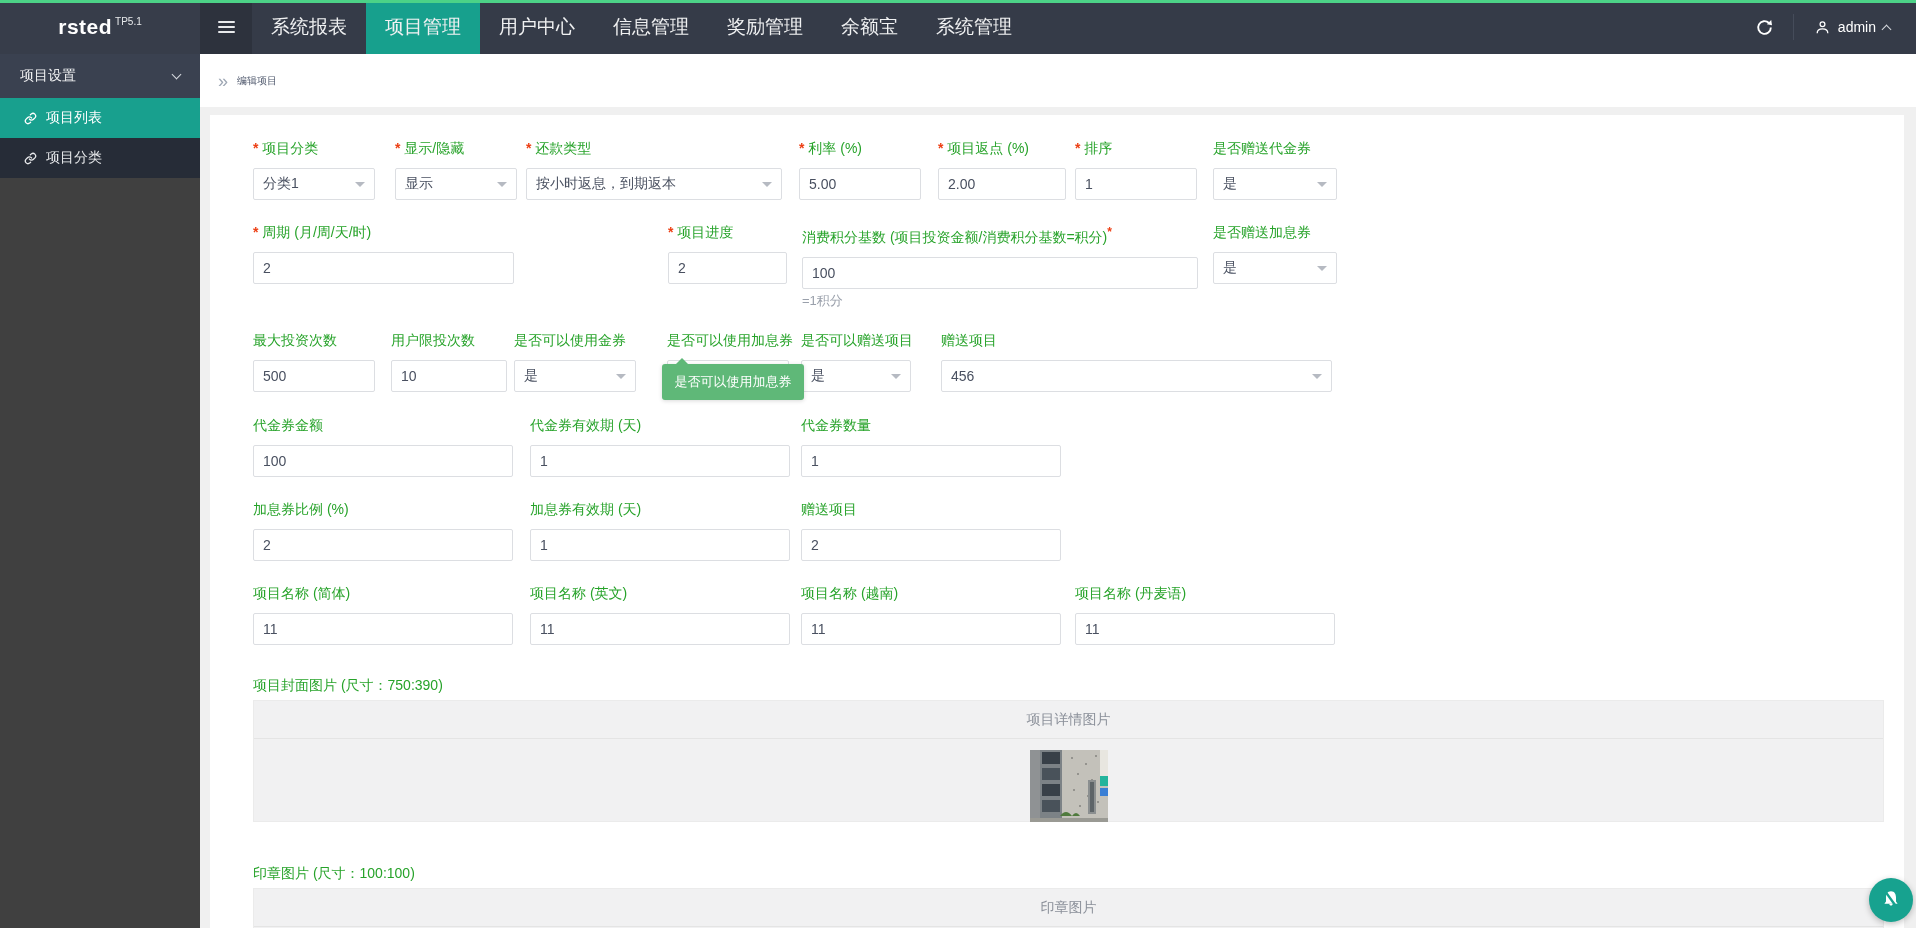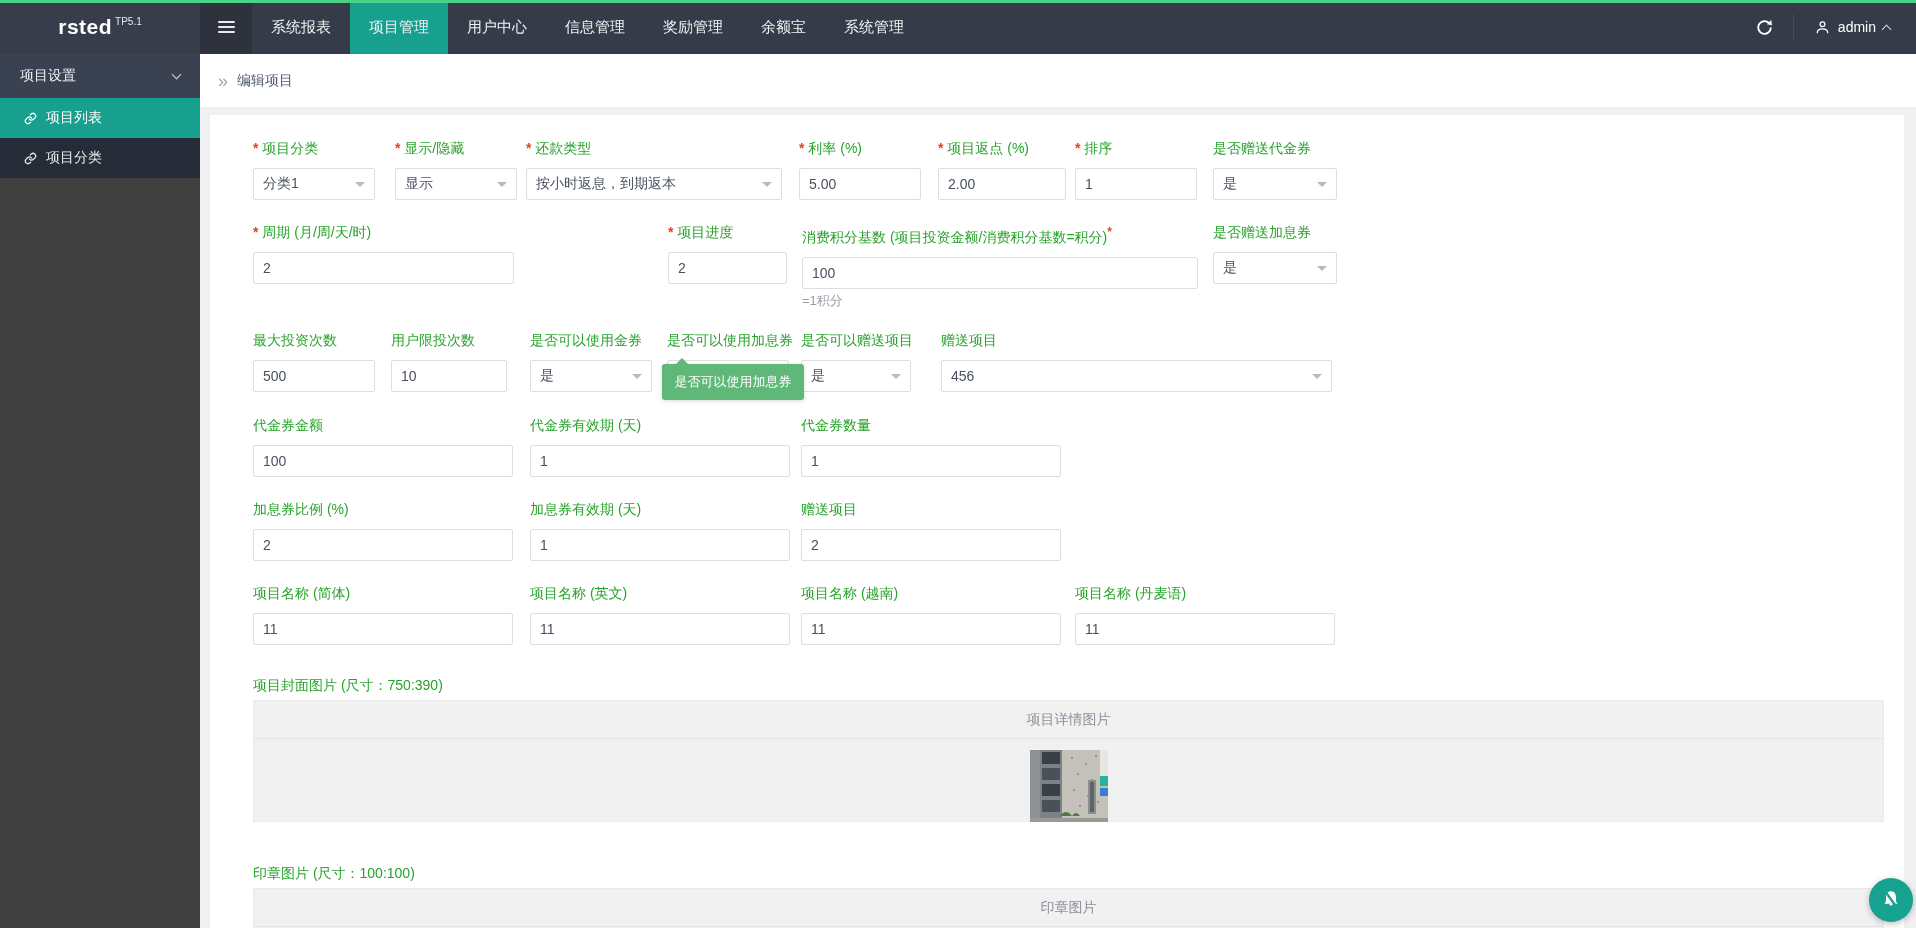--- a/index.html
+++ b/index.html
@@ -9,42 +9,42 @@
 
   
   .topline { position:absolute; left:0; top:0; width:100%; height:3px; background:#4cd287; z-index:30; }
   .topbar { position:absolute; left:0; top:0; width:100%; height:54px; background:#353b48; display:flex; align-items:stretch; z-index:20; }
   .logo { width:200px; background:#373d4a; display:flex; align-items:center; justify-content:center; color:#fff; }
   .logo b { font-size:21px; font-weight:700; letter-spacing:.5px; }
   .logo sup { font-size:10px; margin-left:3px; position:relative; top:-6px; color:#e8eaec; }
   .hamburger { width:52px; background:#2d323d; display:flex; flex-direction:column; align-items:center; justify-content:center; gap:3px; cursor:pointer; }
   .hamburger span { width:17px; height:2px; background:#e8eaec; border-radius:1px; }
   .nav { display:flex; align-items:stretch; }
-  .nav-item { display:flex; align-items:center; padding:10px 19px; color:#f0f1f2; font-size:15px; cursor:pointer; }
+  .nav-item { display:flex; align-items:center; padding:10px 19px; color:#f0f1f2; font-size:19px; cursor:pointer; }
   .nav-item.active { background:#17a08d; }
   .topbar-right { margin-left:auto; display:flex; align-items:stretch; }
   .icon-btn { width:56px; display:flex; align-items:center; justify-content:center; cursor:pointer; }
   .tb-divider { width:1px; background:#454c5a; margin:14px 0; }
   .user-menu { display:flex; align-items:center; gap:7px; padding:0 26px 0 20px; color:#fff; font-size:14px; cursor:pointer; }
   .chev { display:inline-block; width:7px; height:7px; border-right:1.5px solid #d7dadf; border-bottom:1.5px solid #d7dadf; }
   .chev.up { transform:rotate(-135deg); margin-top:4px; }
   .chev.down { transform:rotate(45deg); margin-top:-3px; }
 
   
   .sidebar { position:absolute; left:0; top:54px; width:200px; height:874px; background:#404040; }
   .side-group { height:44px; background:#3a4150; color:#f0f1f2; font-size:14px; display:flex; align-items:center; padding:0 20px; cursor:pointer; }
   .side-group .chev { margin-left:auto; }
   .side-item { height:40px; display:flex; align-items:center; gap:9px; padding:0 20px 0 24px; color:#e8eaec; font-size:14px; background:#262c37; cursor:pointer; }
   .side-item.active { background:#18a08e; color:#fff; }
   .side-item svg { flex:0 0 auto; }
 
   
   .crumbbar { position:absolute; left:200px; top:54px; width:1716px; height:53px; background:#fff; display:flex; align-items:center; padding-left:18px; }
   .crumb-icon { color:#9ea7b4; font-size:18px; line-height:1; }
-  .crumb-text { color:#515a6e; font-size:14px; margin-left:9px; }
+  .crumb-text { color:#515a6e; font-size:10px; margin-left:9px; }
 
   
   .content { position:absolute; left:200px; top:107px; width:1716px; height:821px; background:#f0f0f0; padding:8px 12px 0 10px; }
   .card { position:relative; width:100%; height:813px; background:#fff; overflow:hidden; }
 
   .fg { position:absolute; }
   .flabel { display:block; line-height:20px; margin-bottom:10px; color:#27a32a; font-size:14px; white-space:nowrap; }
   .flabel.req::before { content:"* "; color:#ed3f14; font-weight:700; }
   .flabel.req-after::after { content:"*"; color:#ed3f14; font-weight:700; vertical-align:super; font-size:12px; }
   .inp { display:block; width:100%; height:32px; border:1px solid #dcdee2; border-radius:2px; background:#fff; padding:0 9px; font-size:14px; color:#495060; font-family:inherit; outline:none; }
@@ -203,21 +203,21 @@
       <div class="hint">=1积分</div>
 
       <div class="fg" style="left:43px;top:215px;width:122px">
         <label class="flabel">最大投资次数</label>
         <input class="inp" value="500" style="">
       </div>
       <div class="fg" style="left:181px;top:215px;width:116px">
         <label class="flabel">用户限投次数</label>
         <input class="inp" value="10" style="">
       </div>
-      <div class="fg" style="left:320px;top:215px;width:122px">
+      <div class="fg" style="left:304px;top:215px;width:122px">
         <label class="flabel">是否可以使用金券</label>
         <div class="select">
             <span class="selval">是</span>
             <i class="caret"></i>
           </div>
       </div>
       <div class="fg" style="left:457px;top:215px;width:122px">
         <label class="flabel">是否可以使用加息券</label>
         <div class="select">
             <span class="selval"></span>

